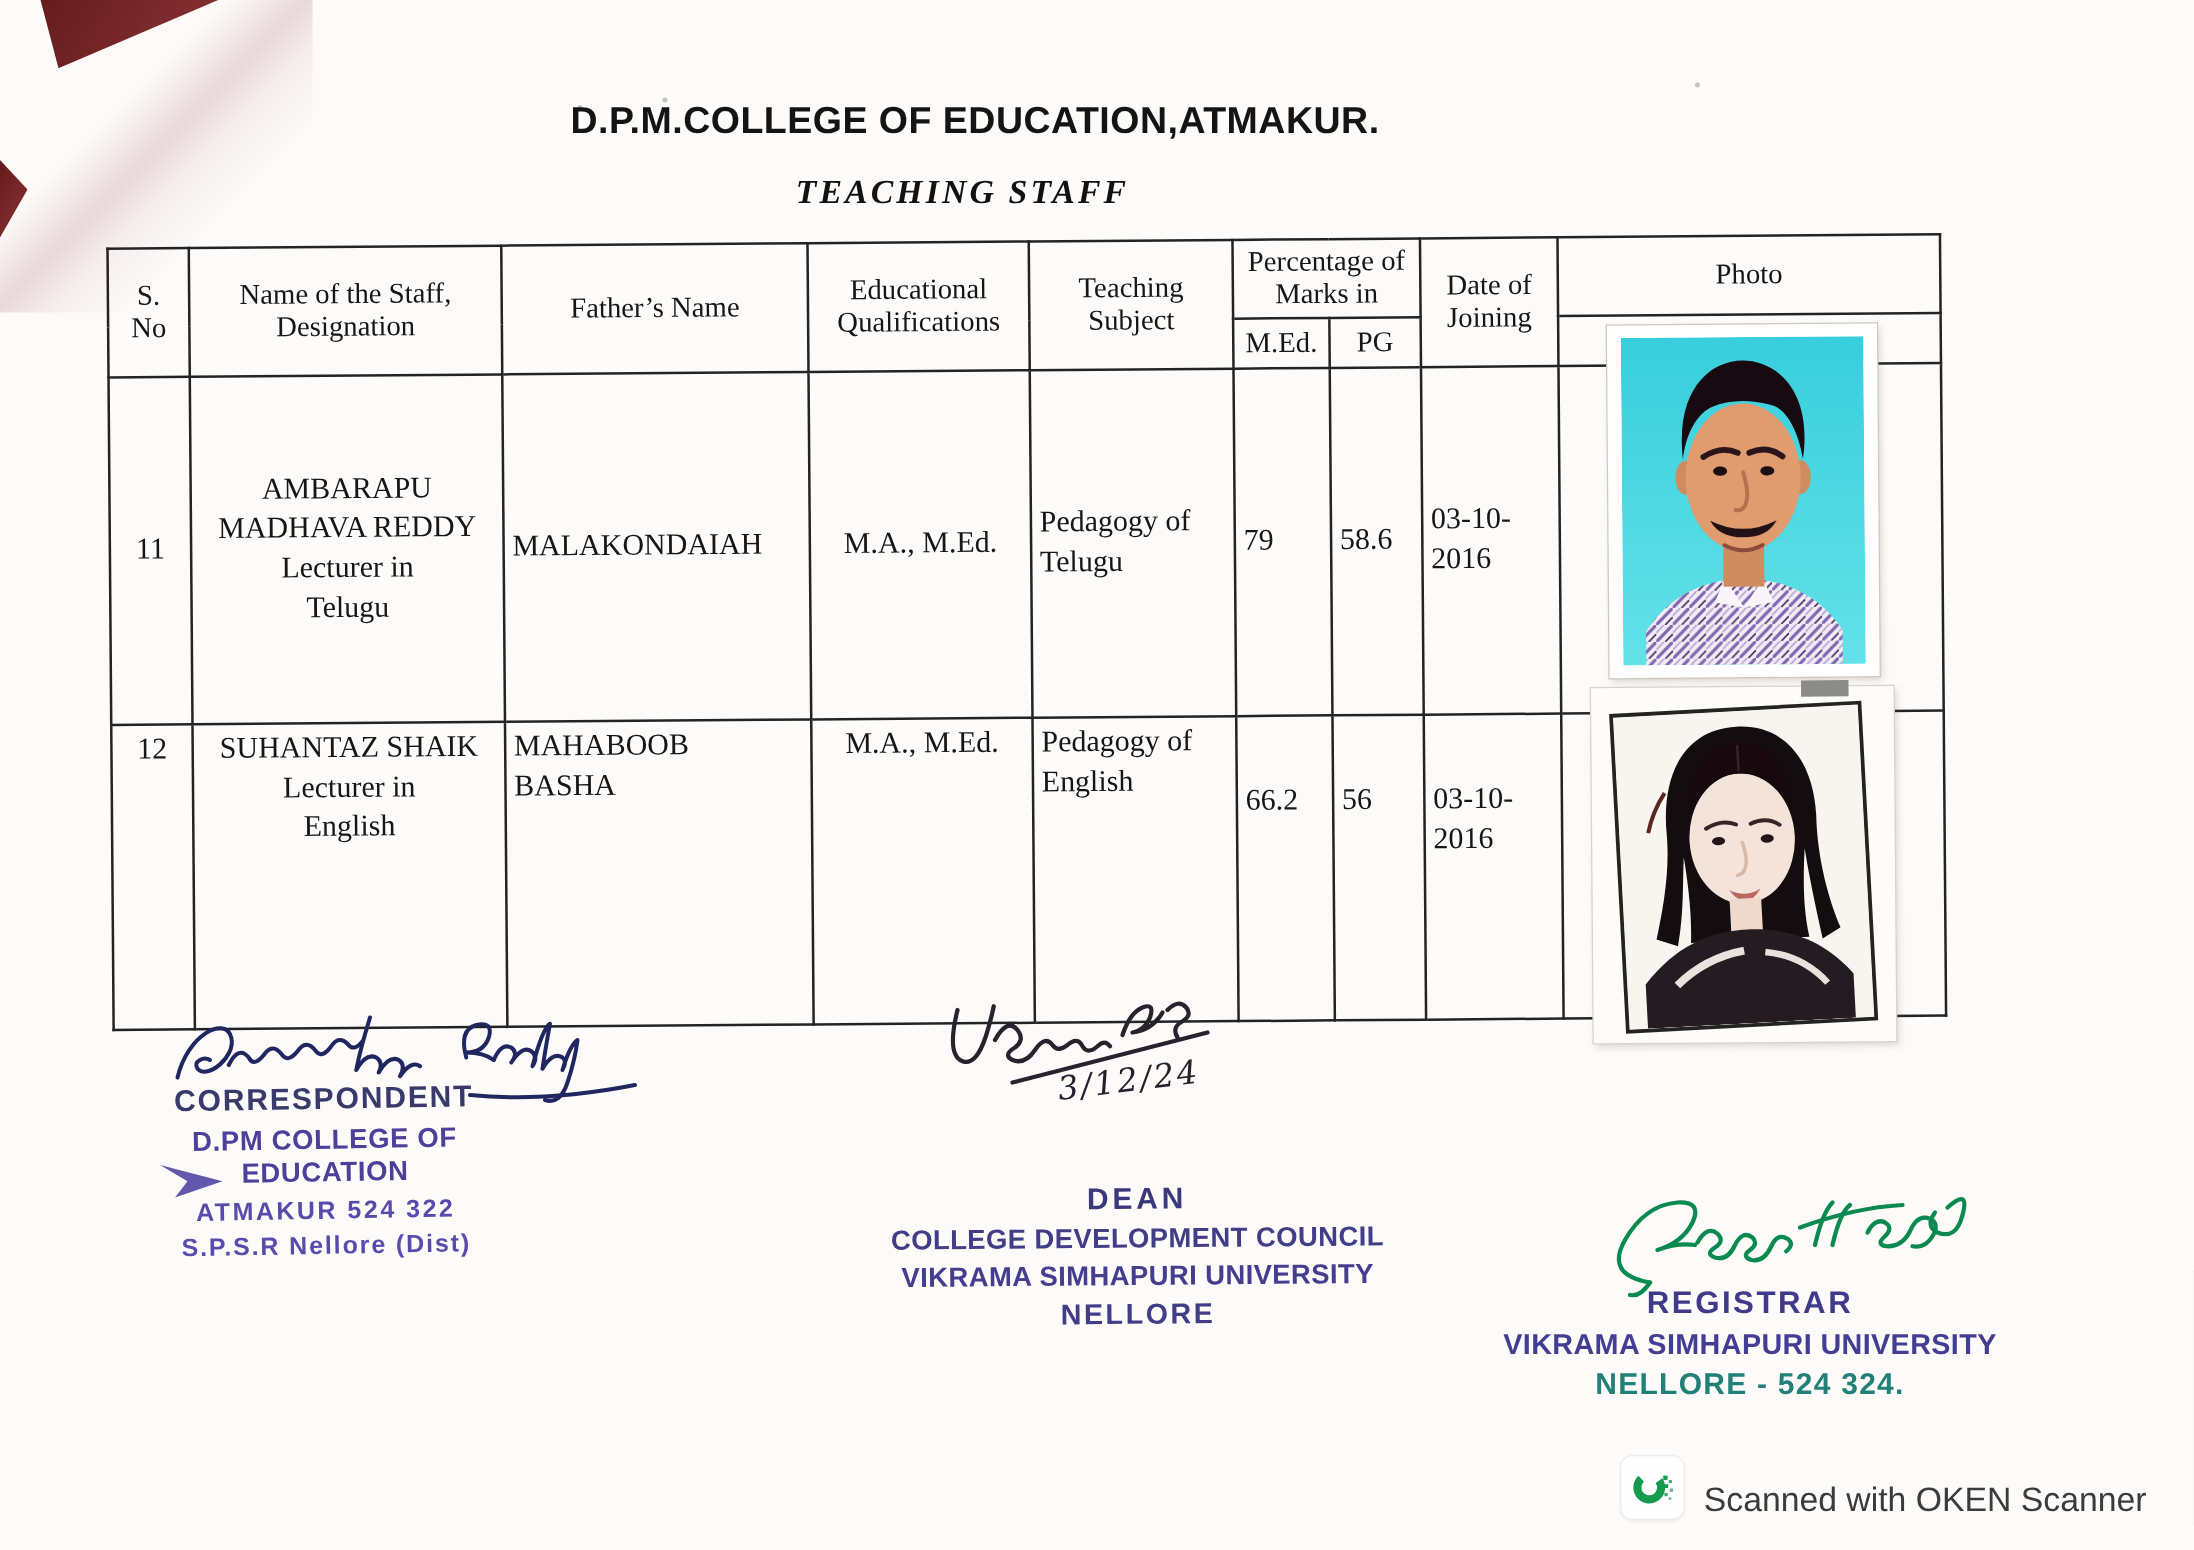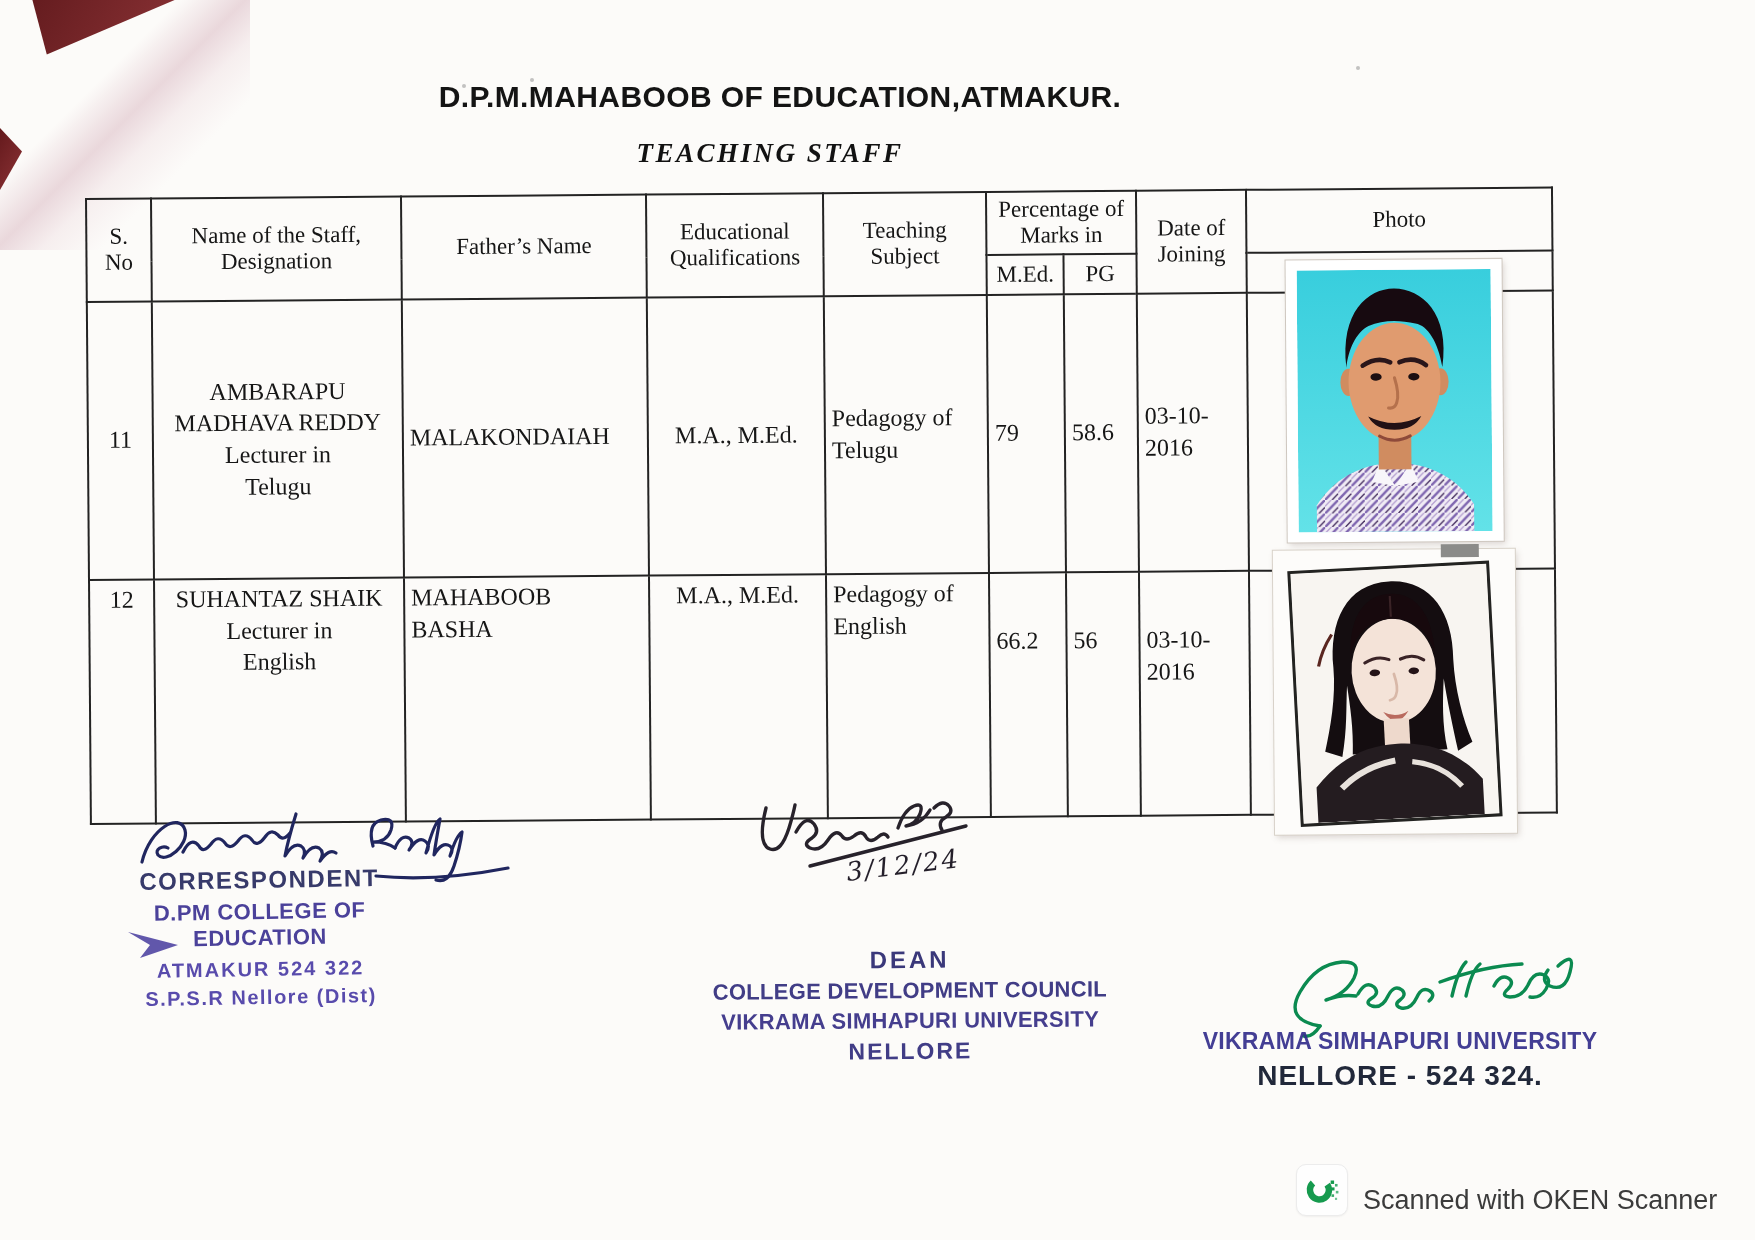--- a/index.html
+++ b/index.html
@@ -72,21 +72,21 @@
   .st-corr .l3 { font-size:20px; letter-spacing:2px; color:#4b3da6; margin-bottom:5px; }
   .st-corr .l4 { font-size:20px; letter-spacing:1.5px; color:#4b3da6; }
   .st-dean { left:690px; top:946px; width:440px; transform:rotate(-0.5deg); }
   .st-dean .l1 { font-size:24px; letter-spacing:3px; color:#2a2870; margin-bottom:4px; }
   .st-dean .l2 { font-size:22px; letter-spacing:.3px; color:#322d7d; margin-bottom:4px; }
   .st-dean .l3 { font-size:22px; letter-spacing:.3px; color:#362f85; margin-bottom:4px; }
   .st-dean .l4 { font-size:23px; letter-spacing:2px; color:#322d7d; }
   .st-reg { left:1180px; top:1028px; width:440px; }
   .st-reg .l1 { font-size:25px; letter-spacing:2px; color:#2f2a80; margin-bottom:5px; }
   .st-reg .l2 { font-size:23px; letter-spacing:.3px; color:#342e8c; margin-bottom:5px; }
-  .st-reg .l3 { font-size:28px; letter-spacing:1px; color:#0f172a; }
+  .st-reg .l3 { font-size:24px; letter-spacing:1px; color:#0f766e; }
   .dean-date { left:846px; top:850px; font-family:"DejaVu Serif", serif; font-style:italic;
     font-size:26px; color:#241f2a; transform:rotate(-7deg); letter-spacing:2px; }
 
   
   .oken { position:absolute; left:1296px; top:1164px; display:flex; align-items:flex-end; gap:15px; }
   .oken-icon { width:50px; height:50px; background:#fefefe; border:1px solid #ececec;
     border-radius:10px; display:flex; align-items:center; justify-content:center;
     box-shadow:0 1px 2px rgba(0,0,0,.05); }
   .oken-text { font-family:"Liberation Sans", sans-serif; font-size:27px; color:#3b3b3b; }
 </style>
@@ -96,21 +96,21 @@
 <div class="page">
 
   <div class="fold-shade"></div>
   <div class="corner-tri1"></div>
   <div class="corner-tri2"></div>
   <div class="speck" style="left:462px; top:84px;"></div>
   <div class="speck" style="left:530px; top:78px;"></div>
   <div class="speck" style="left:1356px; top:66px;"></div>
 
   <div class="title-wrap">
-    <span class="doc-title">D.P.M.MAHABOOB OF EDUCATION,ATMAKUR.</span>
+    <span class="doc-title">D.P.M.COLLEGE OF EDUCATION,ATMAKUR.</span>
   </div>
   <div class="subtitle-wrap">
     <span class="doc-subtitle">TEACHING STAFF</span>
   </div>
 
   <div class="table-wrap">
     <table class="staff">
       <colgroup>
         <col style="width:65px">
           <col style="width:250px">
@@ -281,20 +281,21 @@
       <path d="M58,96 q-36,-6 -20,-34 q16,-28 42,-30 q20,-1 12,16 q-8,16 -28,22 q16,-6 30,-4"></path>
       <path d="M96,64 q8,-14 16,-7 q6,6 -2,11 q-8,5 0,8 q10,3 16,-10 q6,-12 14,-6 q5,5 -2,10 q-7,5 1,8 q10,2 16,-11 q5,-11 13,-6 q6,4 -1,10"></path>
       <path d="M190,66 q6,-26 14,-34 M204,66 q6,-26 14,-32"></path>
       <path d="M178,52 q44,-16 82,-18"></path>
       <path d="M232,56 q6,-12 14,-8 q7,4 0,11 q-8,7 2,8 q12,0 18,-12 q6,-14 16,-10 q8,4 2,14 q-6,10 -16,8"></path>
       <path d="M296,36 q18,-16 12,6 q-5,20 -20,14 q-10,-5 -2,-16"></path>
       <path d="M58,96 q-8,12 -16,10"></path>
     </g>
   </svg>
   <div class="abs stamp st-reg">
+    <div class="l1">REGISTRAR</div>
     <div class="l2">VIKRAMA SIMHAPURI UNIVERSITY</div>
     <div class="l3">NELLORE - 524 324.</div>
   </div>
 
   <div class="oken">
     <div class="oken-icon">
       <svg width="38" height="38" viewBox="0 0 44 44">
         <circle cx="19" cy="22" r="11" fill="none" stroke="#169a4e" stroke-width="7.5" stroke-dasharray="50 20" transform="rotate(-35 19 22)"></circle>
         <rect x="32" y="11" width="4" height="4" fill="#169a4e"></rect>
         <rect x="37" y="15" width="3" height="3" fill="#169a4e" opacity=".8"></rect>

